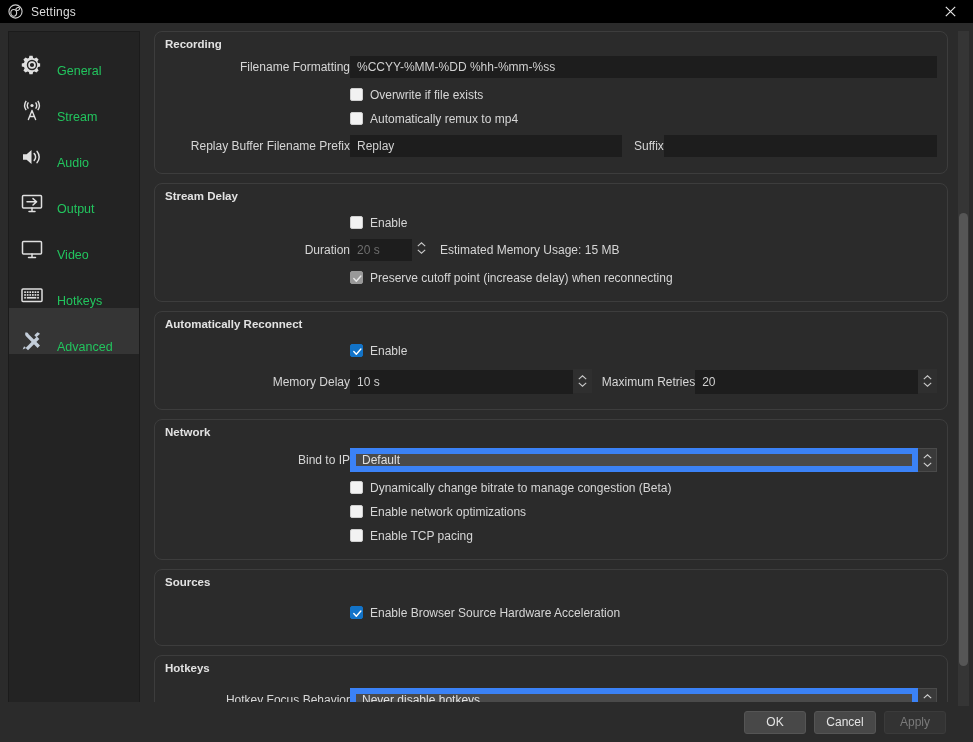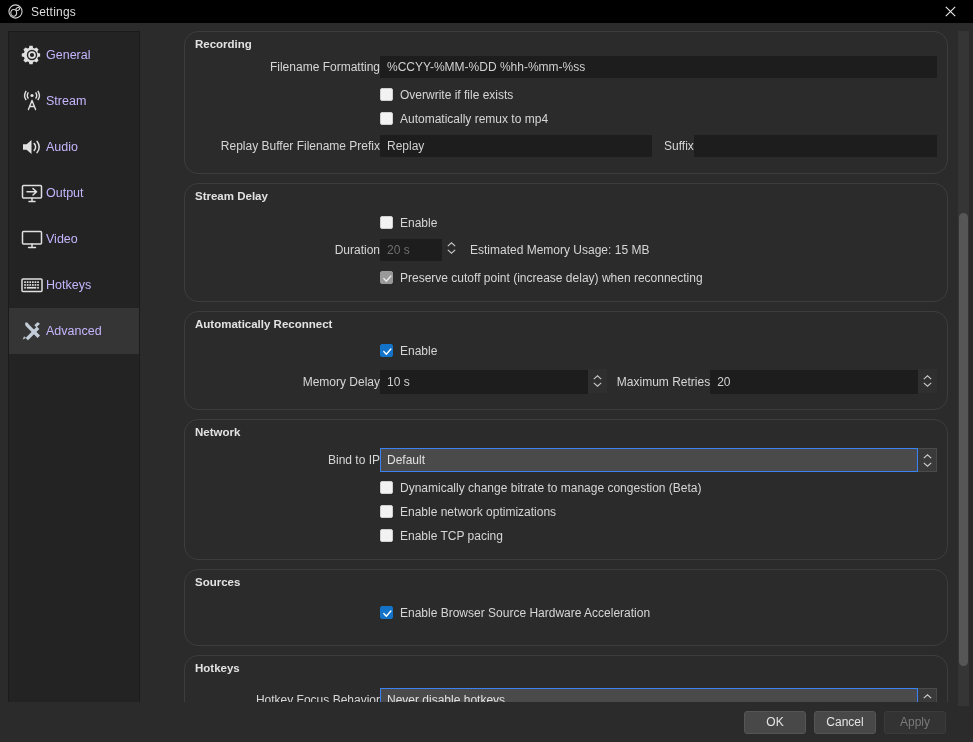--- a/index.html
+++ b/index.html
@@ -56,25 +56,25 @@
     width: 132px;
     flex: 0 0 132px;
     background: #232323;
     border: 1px solid #1b1b1b;
     height: 675px;
     overflow: hidden;
   }
   .nav-item {
     height: 46px;
     display: flex;
-    align-items: center;
+    align-items: flex-end;
     padding-left: 10px;
-    gap: 1px;
+    gap: 12px;
     cursor: default;
-    color: #c4b5fd;
+    color: #22c55e;
   }
   .nav-item.selected { background: #353535; }
   .nav-item .nav-icon {
     width: 26px; height: 26px;
     flex: 0 0 26px;
     display: flex; align-items: center; justify-content: center;
   }
   .nav-item .nav-label { font-size: 12.5px; }
 
   
@@ -87,26 +87,25 @@
   }
   #content {
     position: absolute;
     inset: 0 25px 0 0;
     overflow: hidden;
   }
 
   
   .group {
     border: 1px solid #3d3d3d;
-    border-radius: 14px;
+    border-radius: 8px;
     position: relative;
     margin-bottom: 9px;
     padding: 6px 10px 10px 10px;
     background: transparent;
-    margin-left: 30px;
   }
   .group > .group-title {
     font-size: 11.5px;
     font-weight: bold;
     color: #e2e2e2;
     margin: 0 0 4px 0;
     display: block;
   }
 
   
@@ -138,21 +137,21 @@
     display: flex;
     align-items: center;
     overflow: hidden;
     white-space: nowrap;
   }
   .txt.disabled { color: #6e6e6e; }
 
   
   .combo {
     background: #4a4a4a;
-    border: 1px solid #3b82f6;
+    border: 6px solid #3b82f6;
     height: 24px;
     color: #e0e0e0;
     font-size: 12px;
     padding: 0 6px;
     display: flex;
     align-items: center;
     flex: 1 1 auto;
     white-space: nowrap;
     overflow: hidden;
   }

